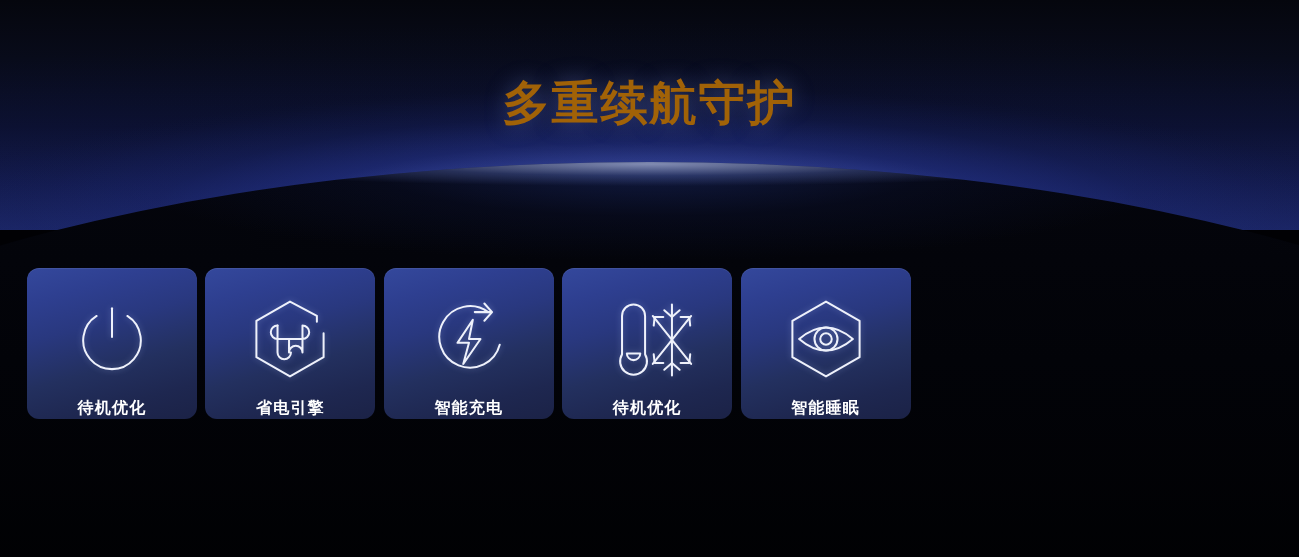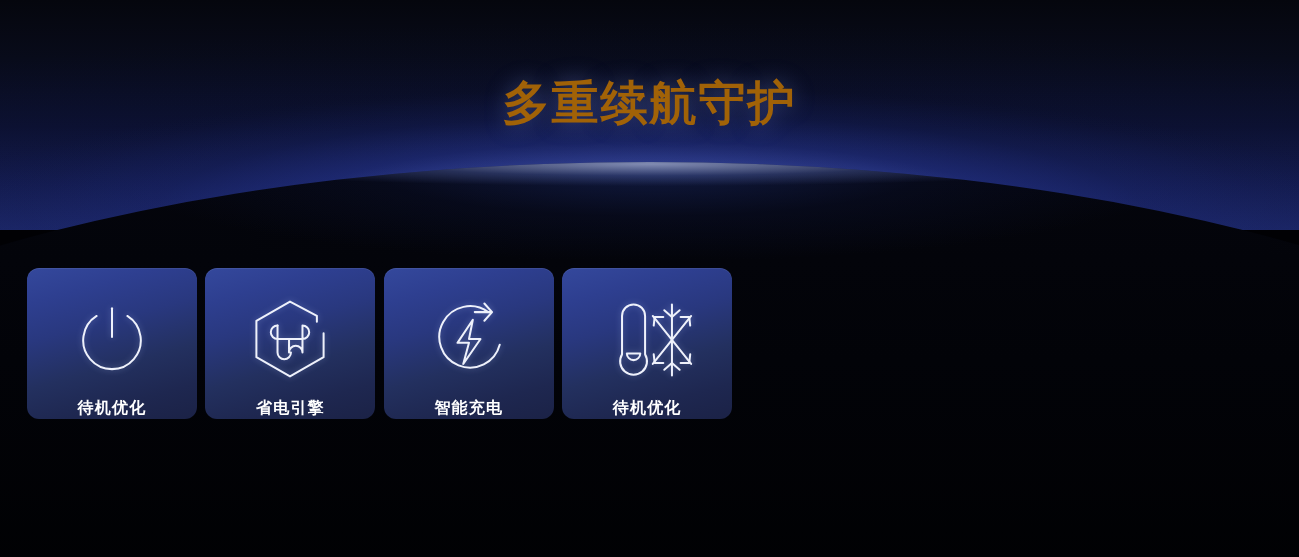--- a/index.html
+++ b/index.html
@@ -216,15 +216,26 @@
           <path d="M68 82 L76 75 L84 82"></path>
           <path d="M57 36 L58 27 L67 27"></path>
           <path d="M95 66 L94 75 L85 75"></path>
           <path d="M95 36 L94 27 L85 27"></path>
           <path d="M57 66 L58 75 L67 75"></path>
         </svg>
       </div>
       <div class="card-label">待机优化</div>
     </div>
 
+    <div class="card">
+      <div class="card-icon">
+        <svg viewBox="0 0 100 100">
+          <path d="M50 11 L15 31 L15 69 L50 89 L85 69 L85 31 Z"></path>
+          <path d="M22 50 Q50 26 78 50 Q50 74 22 50 Z"></path>
+          <circle cx="50" cy="50" r="12"></circle>
+          <circle cx="50" cy="50" r="6"></circle>
+        </svg>
+      </div>
+      <div class="card-label">智能睡眠</div>
+    </div>
 
   </div>
 </div>
 
 </body></html>

